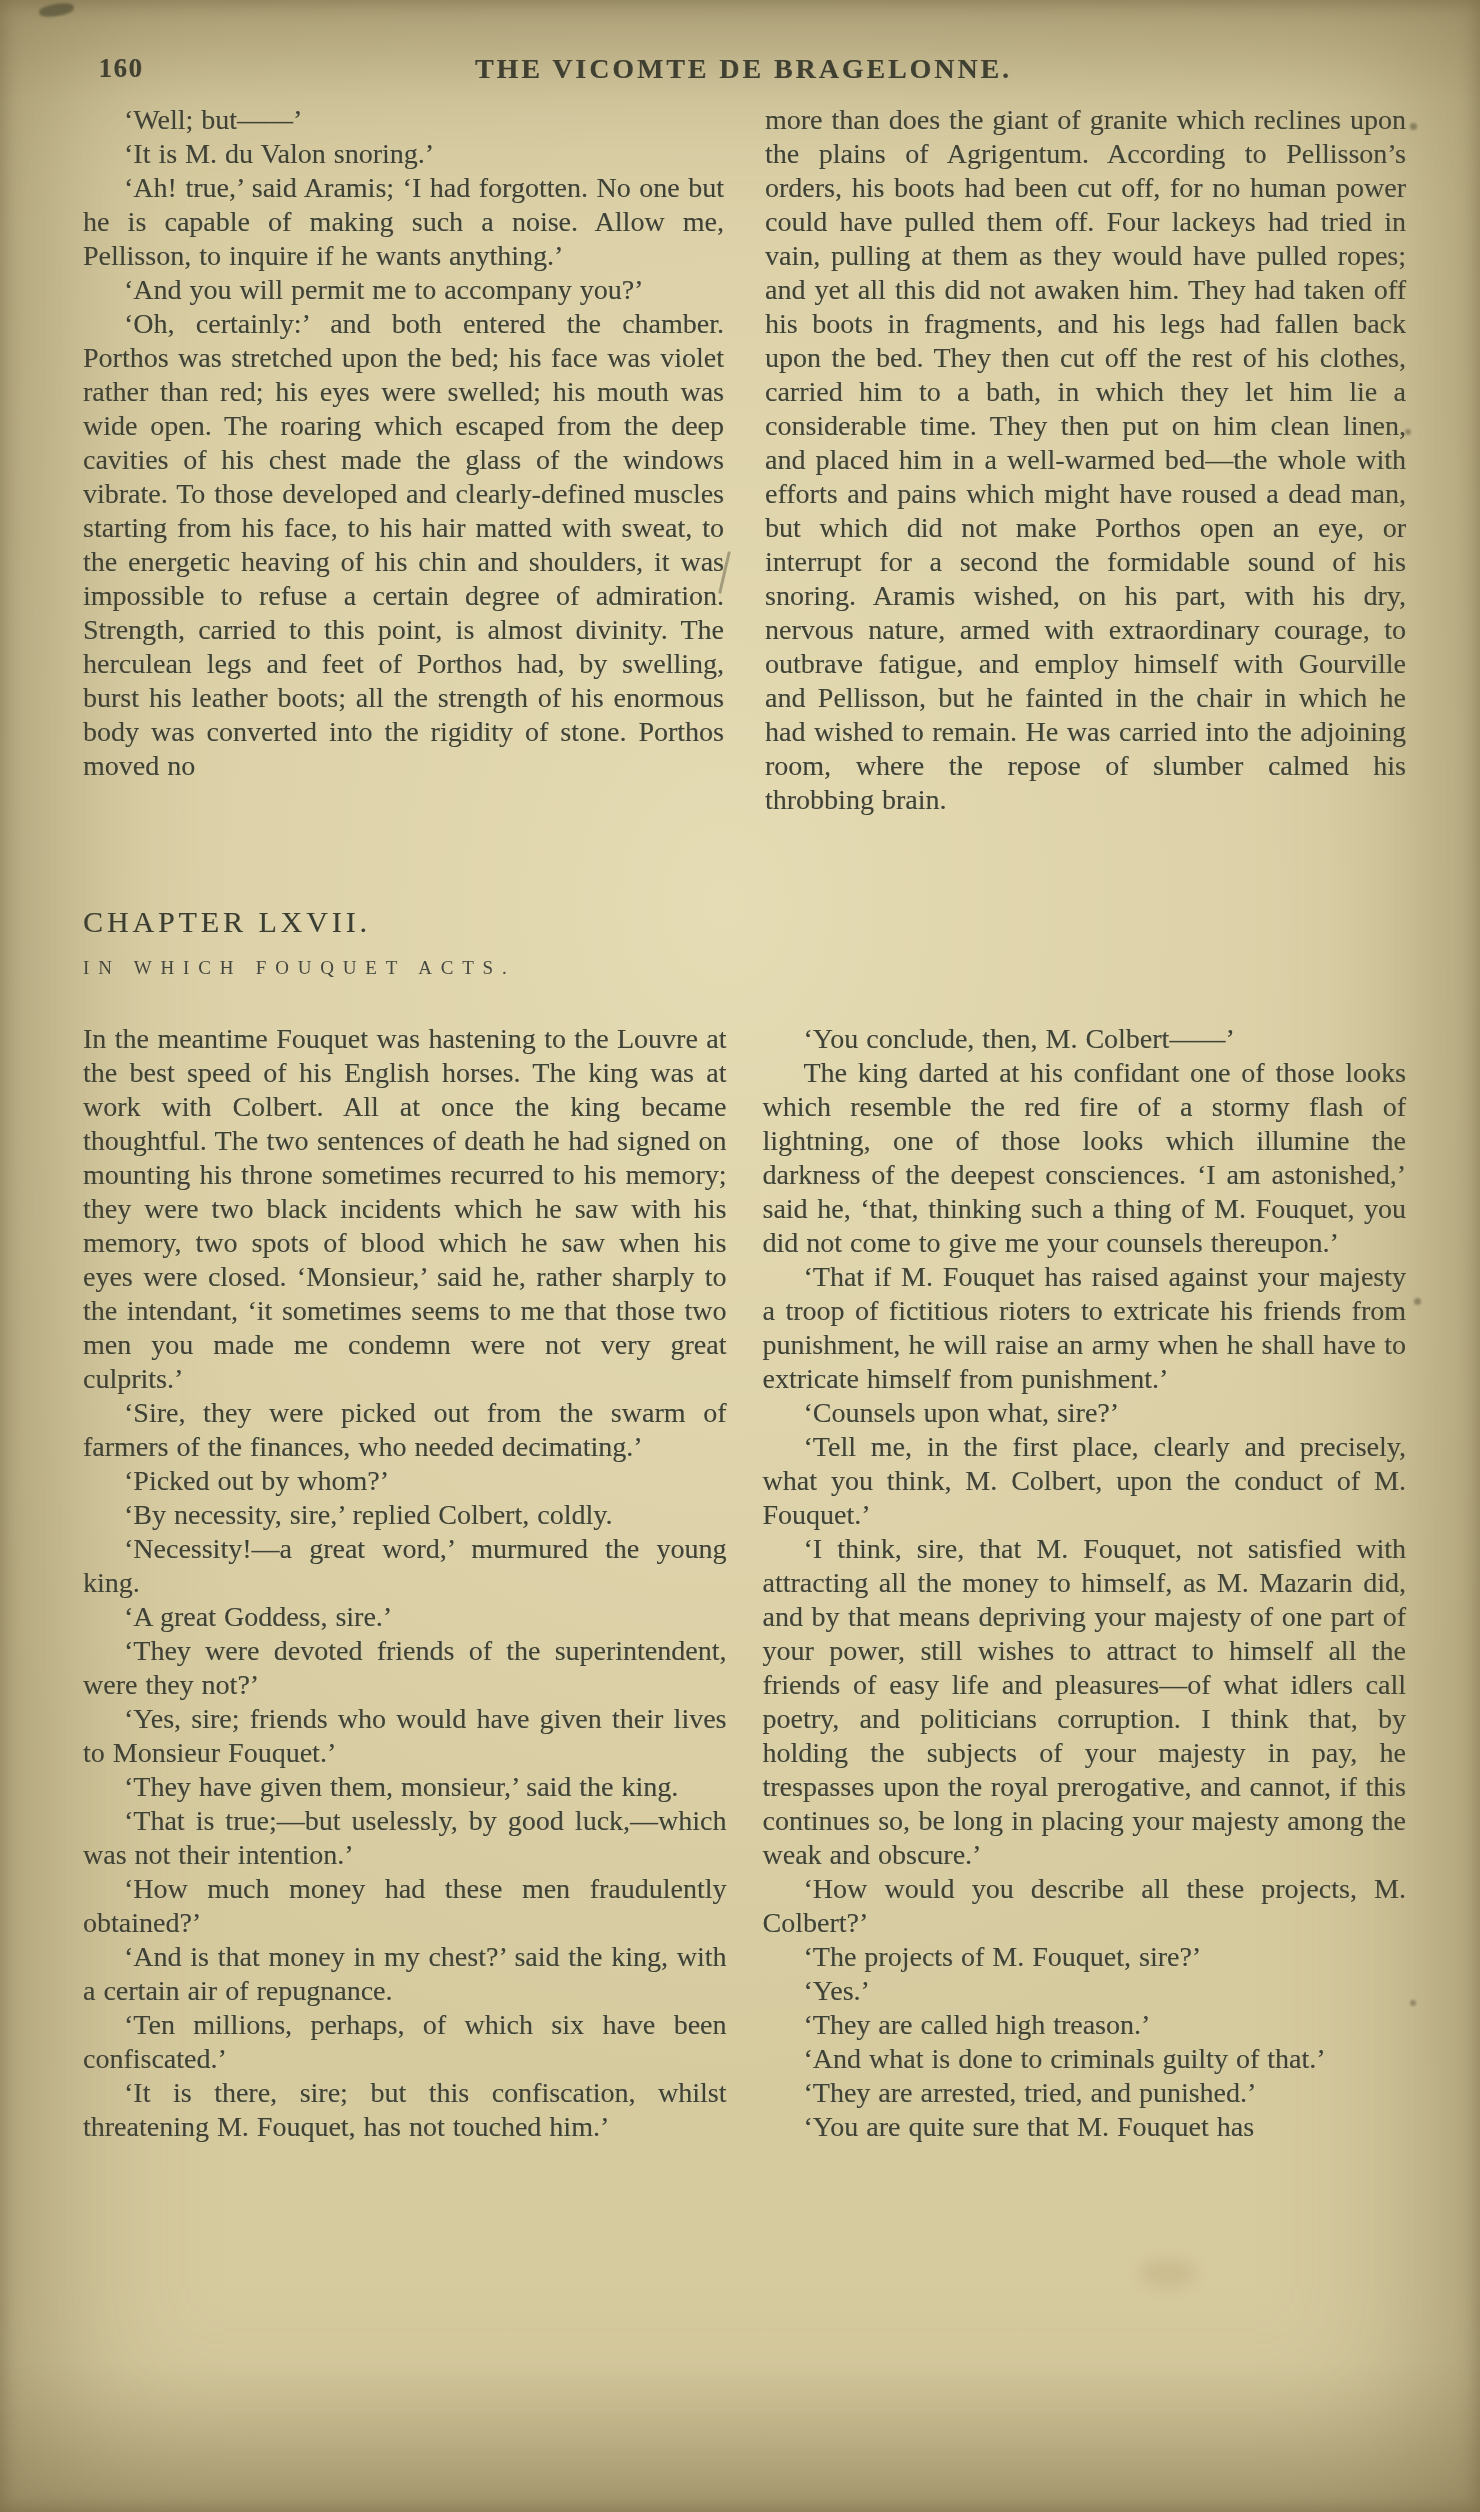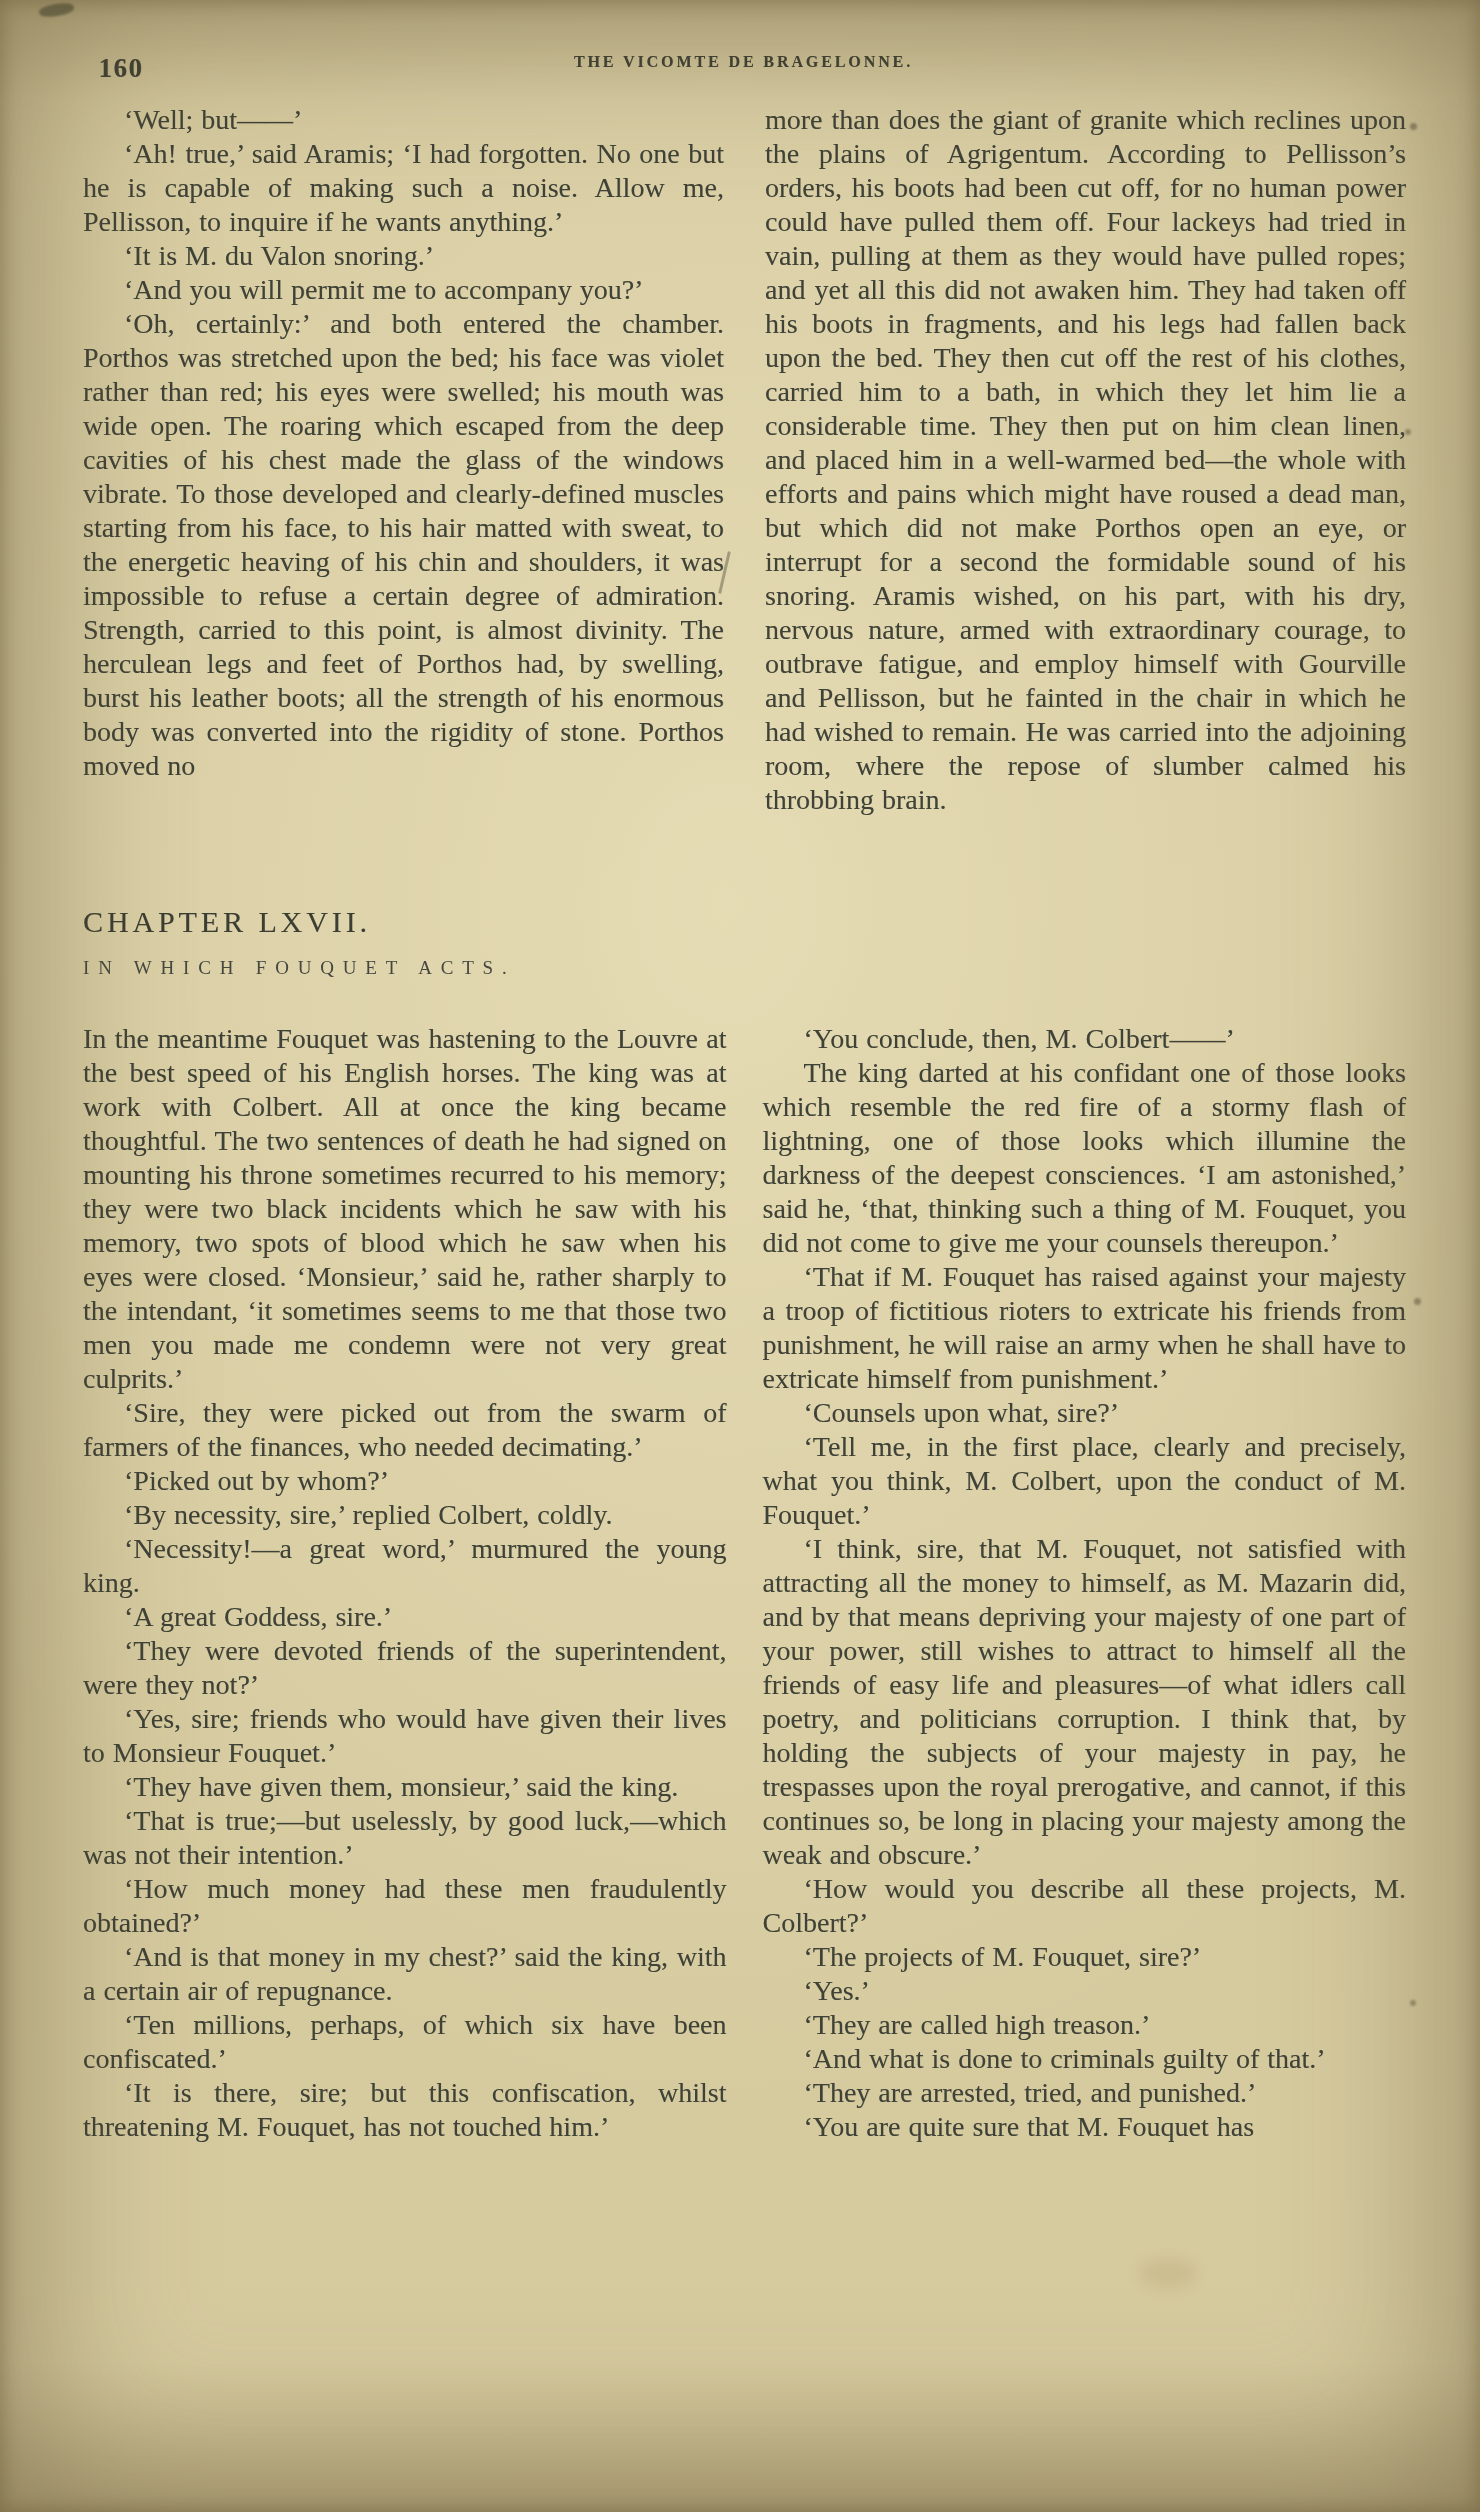--- a/index.html
+++ b/index.html
@@ -26,21 +26,21 @@
       inset 0 0 19.5px 1.9px rgba(70, 58, 28, 0.35);
   }
   .header { position: absolute; top: 51px; left: 83px; right: 76px; height: 35px; }
   .page-number {
     position: absolute; left: 15.6px; top: 1.9px;
     font-size: 27px; font-weight: bold; letter-spacing: 1.5px; color: #3b3e33;
     text-shadow: 0.4px 0.4px 0 rgba(58,61,50,0.35);
   }
   .running-head {
     position: absolute; left: 0; right: 0; top: 1.9px; text-align: center;
-    font-size: 16px; font-weight: bold; letter-spacing: 2.9px; color: #3b3e33;
+    font-size: 28px; font-weight: bold; letter-spacing: 2.9px; color: #3b3e33;
     text-shadow: 0.4px 0.4px 0 rgba(58,61,50,0.35);
   }
   .content { position: absolute; top: 103px; left: 83px; right: 74px; }
   .two-col { display: flex; gap: 41px; }
   .col {
     flex: 1 1 0;
     text-align: justify;
     font-size: 28px;
     line-height: 34px;
     word-spacing: 1px;
@@ -84,22 +84,22 @@
   <div class="header">
     <span class="page-number">160</span>
     <span class="running-head">THE VICOMTE DE BRAGELONNE.</span>
   </div>
 
   <div class="content">
 
     <div class="two-col">
       <div class="col">
           <p class="para">‘Well; but——’</p>
+          <p class="para">‘It is M. du Valon snoring.’</p>
           <p class="para">‘Ah! true,’ said Aramis; ‘I had forgotten. No one but he is capable of making such a noise. Allow me, Pellisson, to inquire if he wants anything.’</p>
-          <p class="para">‘It is M. du Valon snoring.’</p>
           <p class="para">‘And you will permit me to accompany you?’</p>
           <p class="para">‘Oh, certainly:’ and both entered the chamber. Porthos was stretched upon the bed; his face was violet rather than red; his eyes were swelled; his mouth was wide open. The roaring which escaped from the deep cavities of his chest made the glass of the windows vibrate. To those developed and clearly-defined muscles starting from his face, to his hair matted with sweat, to the energetic heaving of his chin and shoulders, it was impossible to refuse a certain degree of admiration. Strength, carried to this point, is almost divinity. The herculean legs and feet of Porthos had, by swelling, burst his leather boots; all the strength of his enormous body was converted into the rigidity of stone. Porthos moved no</p>
         </div>
       <div class="col no-first-indent">
           <p class="para">more than does the giant of granite which reclines upon the plains of Agrigentum. According to Pellisson’s orders, his boots had been cut off, for no human power could have pulled them off. Four lackeys had tried in vain, pulling at them as they would have pulled ropes; and yet all this did not awaken him. They had taken off his boots in fragments, and his legs had fallen back upon the bed. They then cut off the rest of his clothes, carried him to a bath, in which they let him lie a considerable time. They then put on him clean linen, and placed him in a well-warmed bed—the whole with efforts and pains which might have roused a dead man, but which did not make Porthos open an eye, or interrupt for a second the formidable sound of his snoring. Aramis wished, on his part, with his dry, nervous nature, armed with extraordinary courage, to outbrave fatigue, and employ himself with Gourville and Pellisson, but he fainted in the chair in which he had wished to remain. He was carried into the adjoining room, where the repose of slumber calmed his throbbing brain.</p>
         </div>
     </div>
 
     <div class="chapter-block">
       <div class="chapter-title">CHAPTER LXVII.</div>

